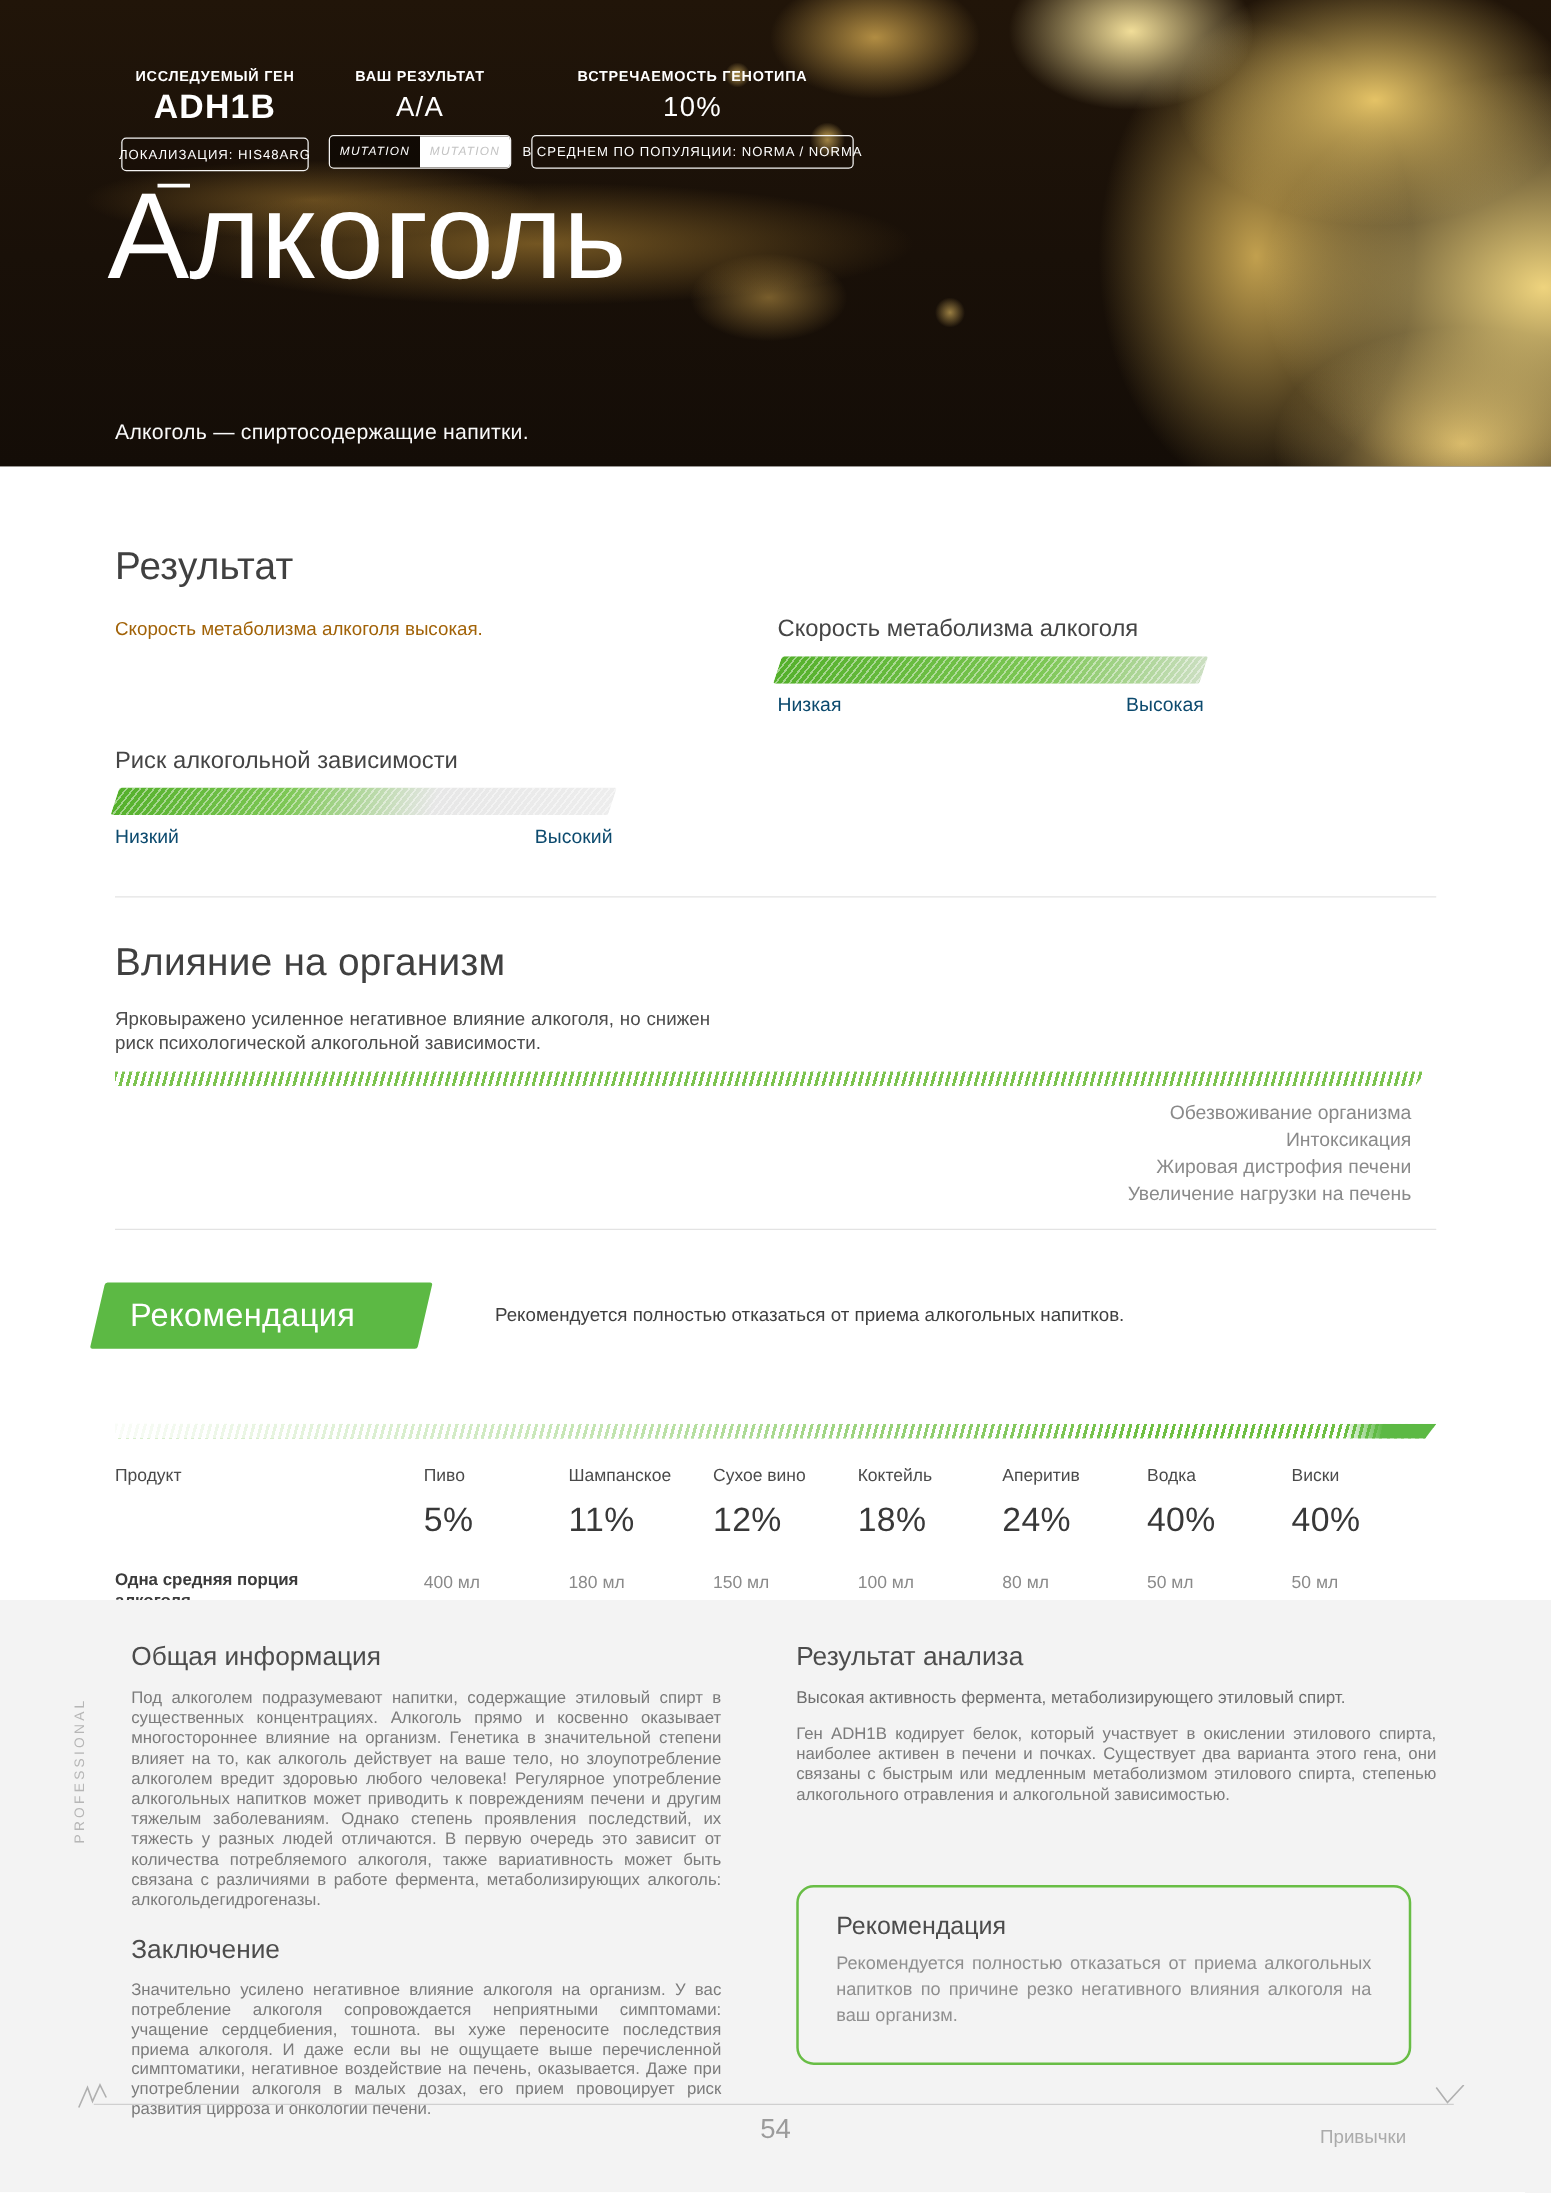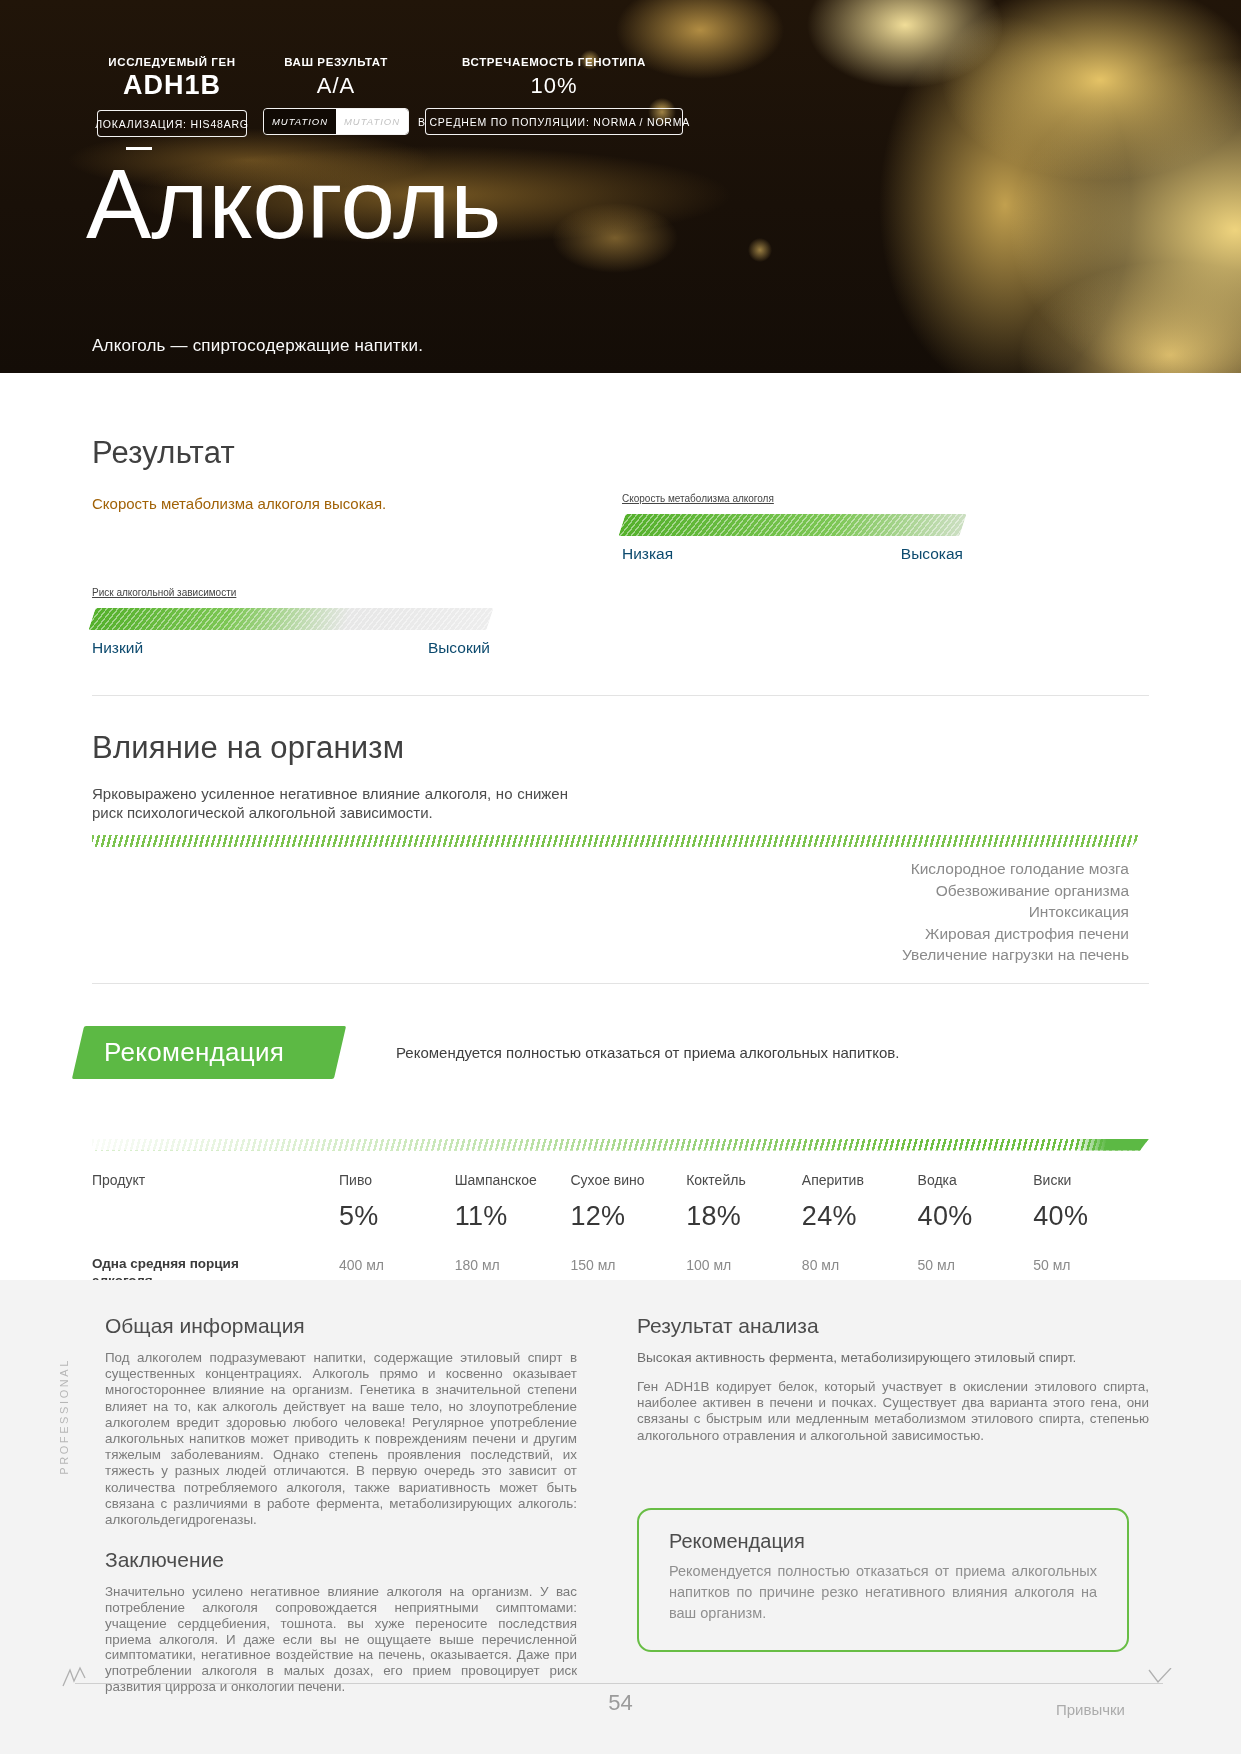--- a/index.html
+++ b/index.html
@@ -37,29 +37,29 @@
   .hero-badge {
     margin-top:9px; height:27px; border:1px solid rgba(255,255,255,0.95); border-radius:4px;
     font-size:10.5px; letter-spacing:0.8px; display:flex; align-items:center; justify-content:center;
     background:rgba(15,9,4,0.25); white-space:nowrap; padding:0 8px;
   }
   .toggle { margin-top:9px; height:27px; border:1px solid rgba(255,255,255,0.95); border-radius:4px; display:flex; overflow:hidden;font-style:italic; }
   .toggle .seg { flex:1; display:flex; align-items:center; justify-content:center; font-size:9.5px; letter-spacing:1px; }
   .toggle .seg.on  { background:rgba(8,4,2,0.55); color:#ffffff; }
   .toggle .seg.off { background:#ffffff; color:#c3c3c3; }
   .title-dash { position:absolute; left:126px; top:147px; width:26px; height:3px; background:#ffffff; }
-  .hero-title { position:absolute; left:86px; top:148px; font-size:98px; font-weight:200; letter-spacing:0; color:#ffffff; }
+  .hero-title { position:absolute; left:86px; top:132px; font-size:98px; font-weight:200; letter-spacing:0; color:#ffffff; }
   .hero-subtitle { position:absolute; left:92px; top:336px; font-size:17px; font-weight:300; color:#fafafa; letter-spacing:0.2px; }
 
   
   .section-result { padding:62px 92px 0 92px; }
   h2.section-heading { font-size:31px; font-weight:400; color:#404040; letter-spacing:0.2px; }
   .result-grid { display:grid; grid-template-columns:398px 341px; column-gap:132px; row-gap:24px; margin-top:22px; }
   .result-summary { font-size:15px; color:#a16207; padding-top:2px; }
-  .scale-label { font-size:10px; color:#454545; margin-bottom:10px;text-decoration:underline; }
+  .scale-label { font-size:19px; color:#454545; margin-bottom:10px; }
   .scale-bar {
     height:22px; border-radius:2px; transform:skewX(-18deg); --fill:100%;
     background:
       repeating-linear-gradient(115deg, rgba(255,255,255,0.45) 0 1.5px, rgba(255,255,255,0) 1.5px 5px),
       linear-gradient(90deg, #54b02b 0%, #7dc755 calc(var(--fill)*0.62), #e7e7e7 calc(var(--fill)*1.08 + 5%), #ededed 100%);
   }
   .scale-ends { display:flex; justify-content:space-between; margin-top:9px; font-size:15.5px; color:#0c4a6e; }
 
   .section-line { border-top:1px solid #e3e3e3; margin-top:38px; }
 
@@ -180,21 +180,20 @@
 
     </div>
     <div class="section-line"></div>
   </div>
 
   <div class="section-influence">
     <h2 class="section-heading">Влияние на организм</h2>
     <div class="influence-text">Ярковыражено усиленное негативное влияние алкоголя, но снижен риск психологической алкогольной зависимости.</div>
     <div class="stripe-divider"></div>
     <div class="effects">
-      <div class="effect">Кислородное голодание мозга</div>
       <div class="effect">Обезвоживание организма</div>
       <div class="effect">Интоксикация</div>
       <div class="effect">Жировая дистрофия печени</div>
       <div class="effect">Увеличение нагрузки на печень</div>
     </div>
     <div class="section-line" style="margin-top:17px"></div>
   </div>
 
   <div class="section-reco">
     <div class="reco-row">

